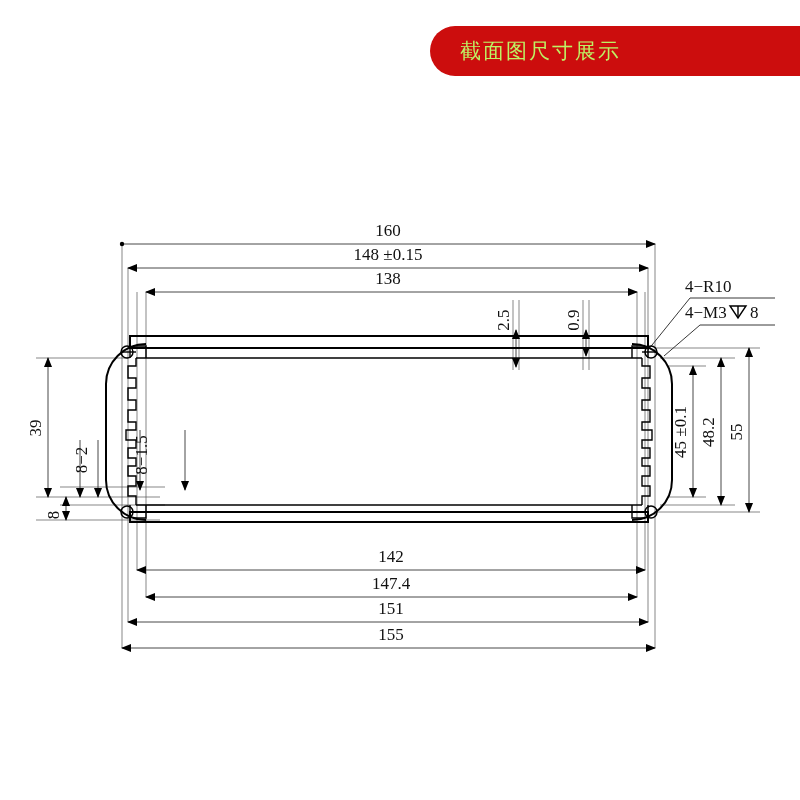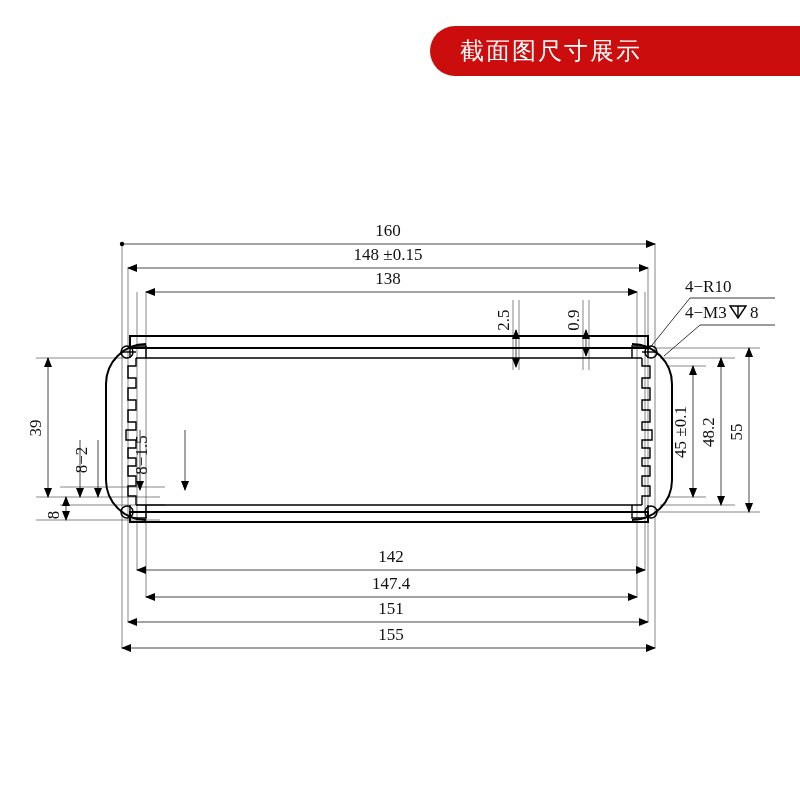--- a/index.html
+++ b/index.html
@@ -28,23 +28,23 @@
     width: 400px;
     height: 50px;
     background: #cc0d0d;
     border-radius: 25px 0 0 25px;
     box-sizing: border-box;
     display: flex;
     align-items: center;
     overflow: hidden;
   }
   .banner-text {
-    color: #ffffff;
-    font-family: Liberation Sans, sans-serif;
-    font-size: 24px;
+    color: #bef264;
+    font-family: Liberation Serif, serif;
+    font-size: 21px;
     letter-spacing: 2px;
     margin-left: 30px;
     white-space: nowrap;
     line-height: 1;
   }
   svg.dwg {
     position: absolute;
     left: 0;
     top: 0;
     width: 800px;

